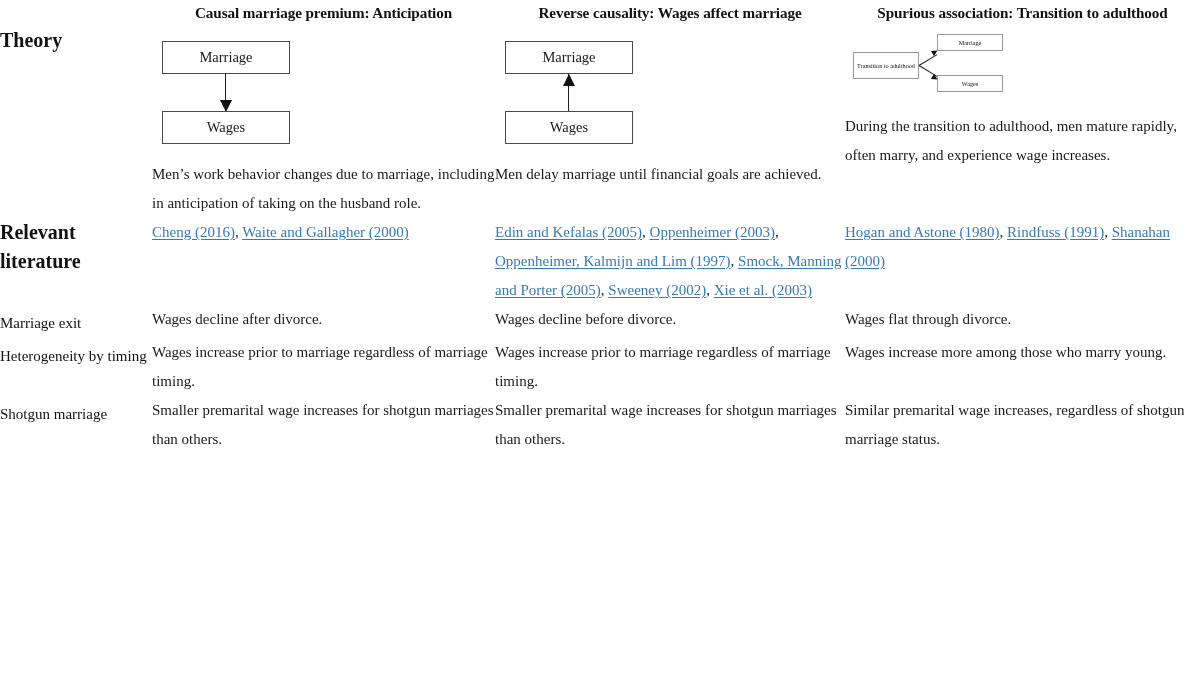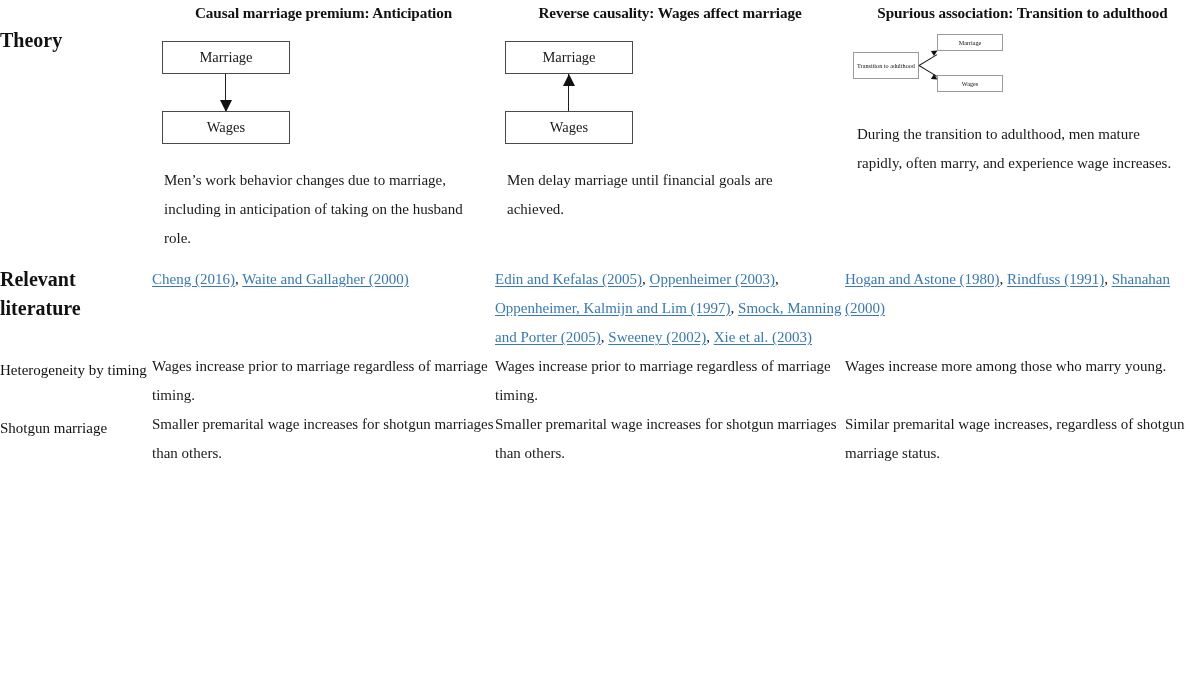--- a/index.html
+++ b/index.html
@@ -72,21 +72,21 @@
     display: block;
     text-indent: -22px;
     padding-left: 0;
   }
   .cell {
     font-size: 15px;
     line-height: 29px;
     padding: 4px 18px 6px 0;
     color: #1a1a1a;
   }
-  .cell p { margin: 12px; }
+  .cell p { margin: 0; }
 
   
   a.cit {
     color: #3779b8;
     text-decoration: underline;
     text-underline-offset: 2px;
   }
   .lit-cell {
     font-size: 15px;
     line-height: 29px;
@@ -251,20 +251,28 @@
     </td>
     <td class="lit-cell rule-mid">
       <span><a class="cit" href="#">Edin and Kefalas (2005)</a><span class="sep">, </span><a class="cit" href="#">Oppenheimer (2003)</a><span class="sep">, </span><a class="cit" href="#">Oppenheimer, Kalmijn and Lim (1997)</a><span class="sep">, </span><a class="cit" href="#">Smock, Manning and Porter (2005)</a><span class="sep">, </span><a class="cit" href="#">Sweeney (2002)</a><span class="sep">, </span><a class="cit" href="#">Xie et al. (2003)</a></span>
     </td>
     <td class="lit-cell rule-mid">
       <span><a class="cit" href="#">Hogan and Astone (1980)</a><span class="sep">, </span><a class="cit" href="#">Rindfuss (1991)</a><span class="sep">, </span><a class="cit" href="#">Shanahan (2000)</a></span>
     </td>
   </tr>
 
 
+  <tr>
+    <td class="rowlabel sub">
+      <span class="hang">Marriage exit</span>
+    </td>
+    <td class="cell">Wages decline after divorce.</td>
+    <td class="cell">Wages decline before divorce.</td>
+    <td class="cell">Wages flat through divorce.</td>
+  </tr>
 
   <tr>
     <td class="rowlabel sub">
       <span class="hang">Heterogeneity by timing</span>
     </td>
     <td class="cell">Wages increase prior to marriage regardless of marriage timing.</td>
     <td class="cell">Wages increase prior to marriage regardless of marriage timing.</td>
     <td class="cell">Wages increase more among those who marry young.</td>
   </tr>
 

